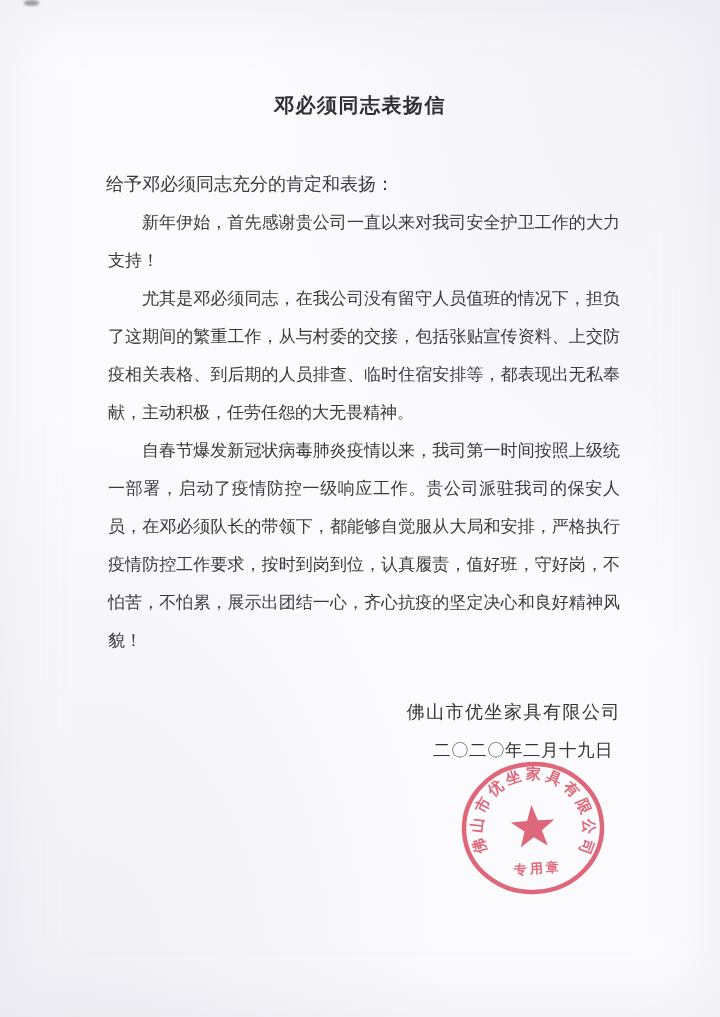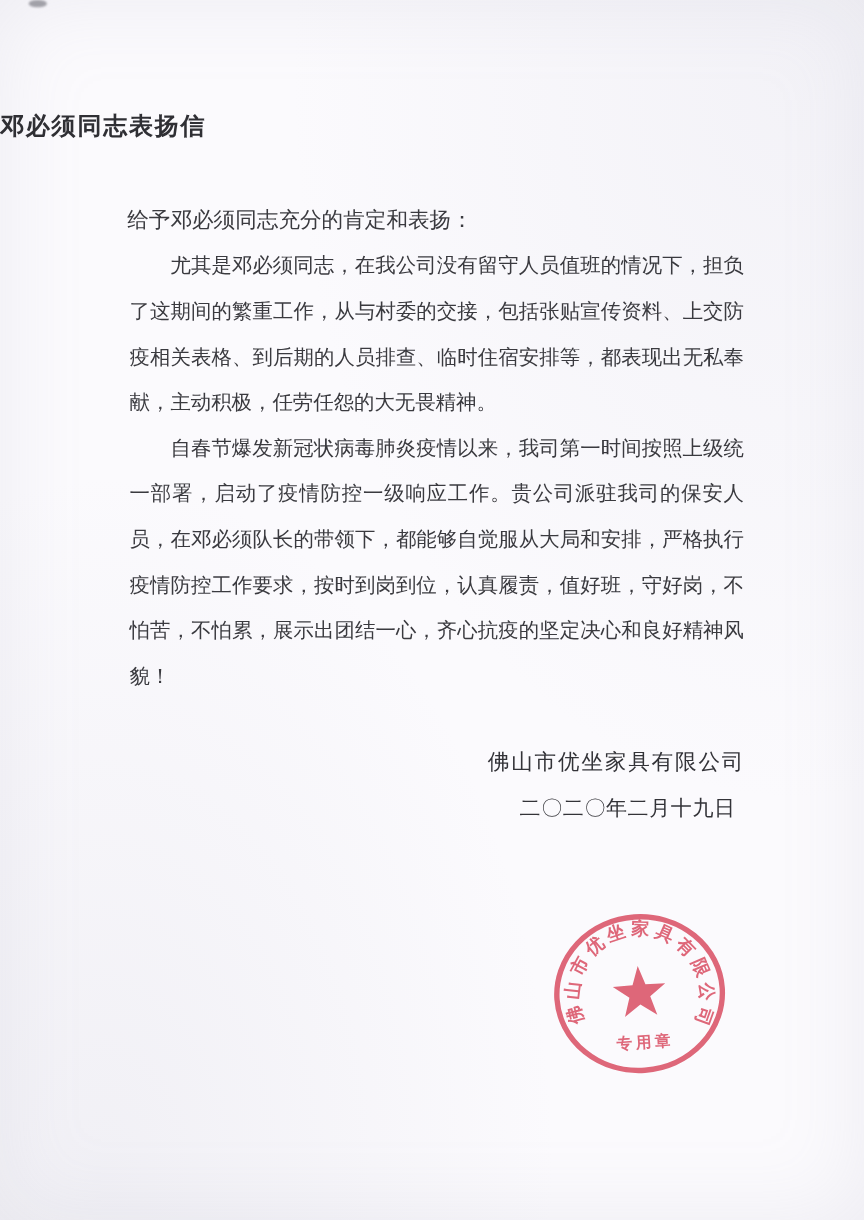--- a/index.html
+++ b/index.html
@@ -11,21 +11,21 @@
       #fbfafd;
     box-shadow: inset 0 0 70px rgba(170,170,185,0.16);
     font-family:"DejaVu Serif", serif;
     color:#3c3c41;
   }
   .scan-artifact{
     position:absolute;left:24px;top:0;width:15px;height:6px;
     background:#5f5f68;opacity:.55;border-radius:45%;filter:blur(1px);
   }
   .title{
-    margin:0;padding-top:92px;text-align:left;
+    margin:0;padding-top:92px;text-align:center;
     font-family:"DejaVu Sans", sans-serif;
     font-size:20px;font-weight:700;letter-spacing:1.5px;color:#2f2f34;
   }
   .salutation{
     margin:46px 100px 0 106px;
     font-size:18px;line-height:38px;color:#3a3a3f;
   }
   .para{
     margin:0 100px 0 108px;
     font-size:17px;line-height:38px;
@@ -62,20 +62,21 @@
 <body>
 
 <div class="page">
 
   <div class="scan-artifact"></div>
 
   <h1 class="title">邓必须同志表扬信</h1>
 
   <div class="salutation">给予邓必须同志充分的肯定和表扬：</div>
 
+  <p class="para">新年伊始，首先感谢贵公司一直以来对我司安全护卫工作的大力支持！</p>
   <p class="para">尤其是邓必须同志，在我公司没有留守人员值班的情况下，担负了这期间的繁重工作，从与村委的交接，包括张贴宣传资料、上交防疫相关表格、到后期的人员排查、临时住宿安排等，都表现出无私奉献，主动积极，任劳任怨的大无畏精神。</p>
   <p class="para">自春节爆发新冠状病毒肺炎疫情以来，我司第一时间按照上级统一部署，启动了疫情防控一级响应工作。贵公司派驻我司的保安人员，在邓必须队长的带领下，都能够自觉服从大局和安排，严格执行疫情防控工作要求，按时到岗到位，认真履责，值好班，守好岗，不怕苦，不怕累，展示出团结一心，齐心抗疫的坚定决心和良好精神风貌！</p>
 
   <div class="seal">
     <svg width="150" height="150" viewBox="-75 -75 150 150" aria-hidden="true">
       <defs>
         <path id="sealArc" d="M -46 24 A 51 51 0 1 1 46 24" fill="none"></path>
       </defs>
       <ellipse class="seal-ring" cx="0" cy="0" rx="69" ry="64"></ellipse>
       <text class="seal-arc-text">

